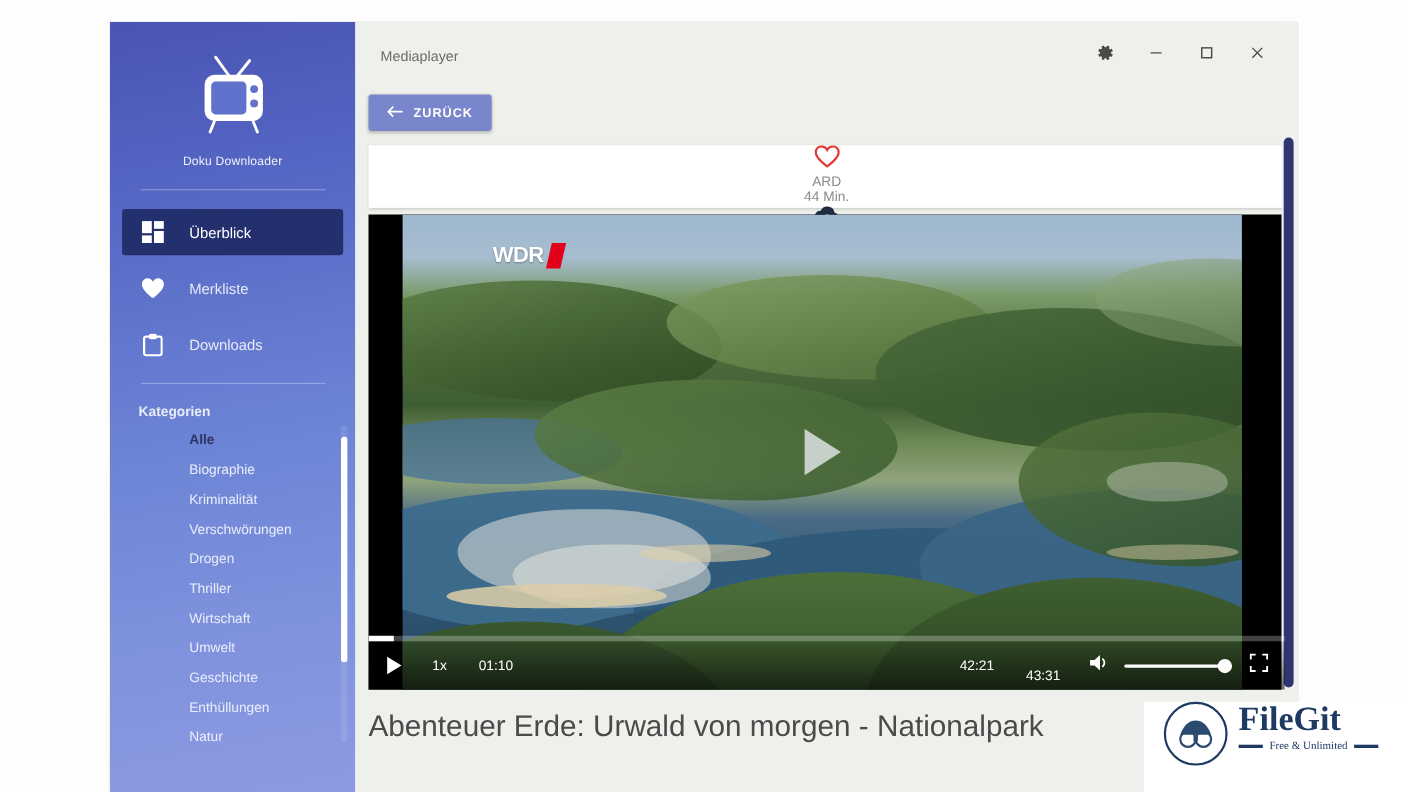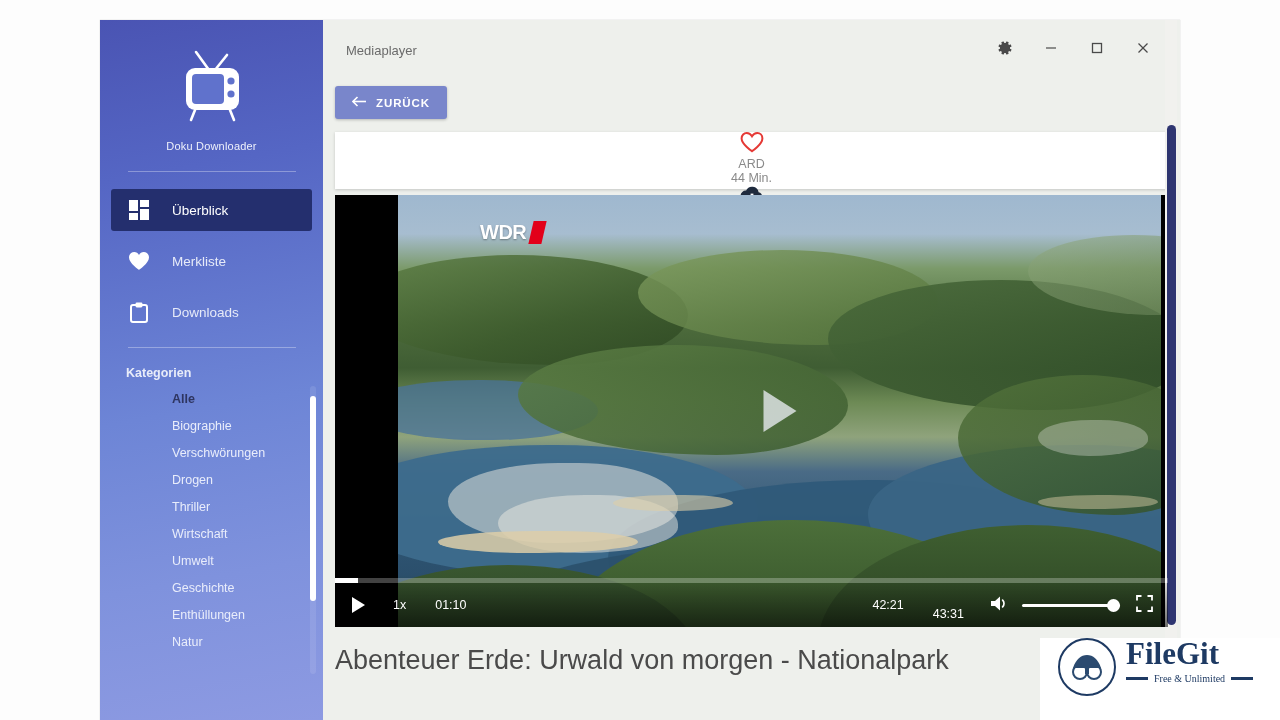--- a/index.html
+++ b/index.html
@@ -144,21 +144,20 @@
     background: #000;
     overflow: hidden;
   }
   .video-pic {
     position: absolute; left: 31px; top: 0;
     width: 763px; height: 432px;
     overflow: hidden;
     background: linear-gradient(#9fb8cf 0%, #a7bdd0 9%, #7b9a6a 17%, #4d6b3c 30%,
                                 #3f5d33 40%, #6d8a55 48%, #8fa37c 56%,
                                 #4a6b86 64%, #2f5674 78%, #2b4f6c 88%, #1e3d26 96%, #16301d 100%);
-    margin-left: 32px;
   }
   
   .lk {
     position: absolute; background: #3c6282; opacity: .95;
     border-radius: 50% 48% 44% 50% / 46% 52% 48% 54%;
   }
   .pen {
     position: absolute;
     background: linear-gradient(160deg,#5e7f45,#3c5a2c 60%,#2d4722);
     border-radius: 48% 52% 40% 60% / 45% 55% 45% 55%;
@@ -350,20 +349,21 @@
         </div>
       </div>
 
       <div class="side-divider2"></div>
 
       <div class="cat-title">Kategorien</div>
 
       <div class="cat-scroll">
         <div class="cat-item current">Alle</div>
         <div class="cat-item">Biographie</div>
+        <div class="cat-item">Kriminalität</div>
         <div class="cat-item">Verschwörungen</div>
         <div class="cat-item">Drogen</div>
         <div class="cat-item">Thriller</div>
         <div class="cat-item">Wirtschaft</div>
         <div class="cat-item">Umwelt</div>
         <div class="cat-item">Geschichte</div>
         <div class="cat-item">Enthüllungen</div>
         <div class="cat-item">Natur</div>
         <div class="cat-track"></div>
         <div class="cat-thumb"></div>

